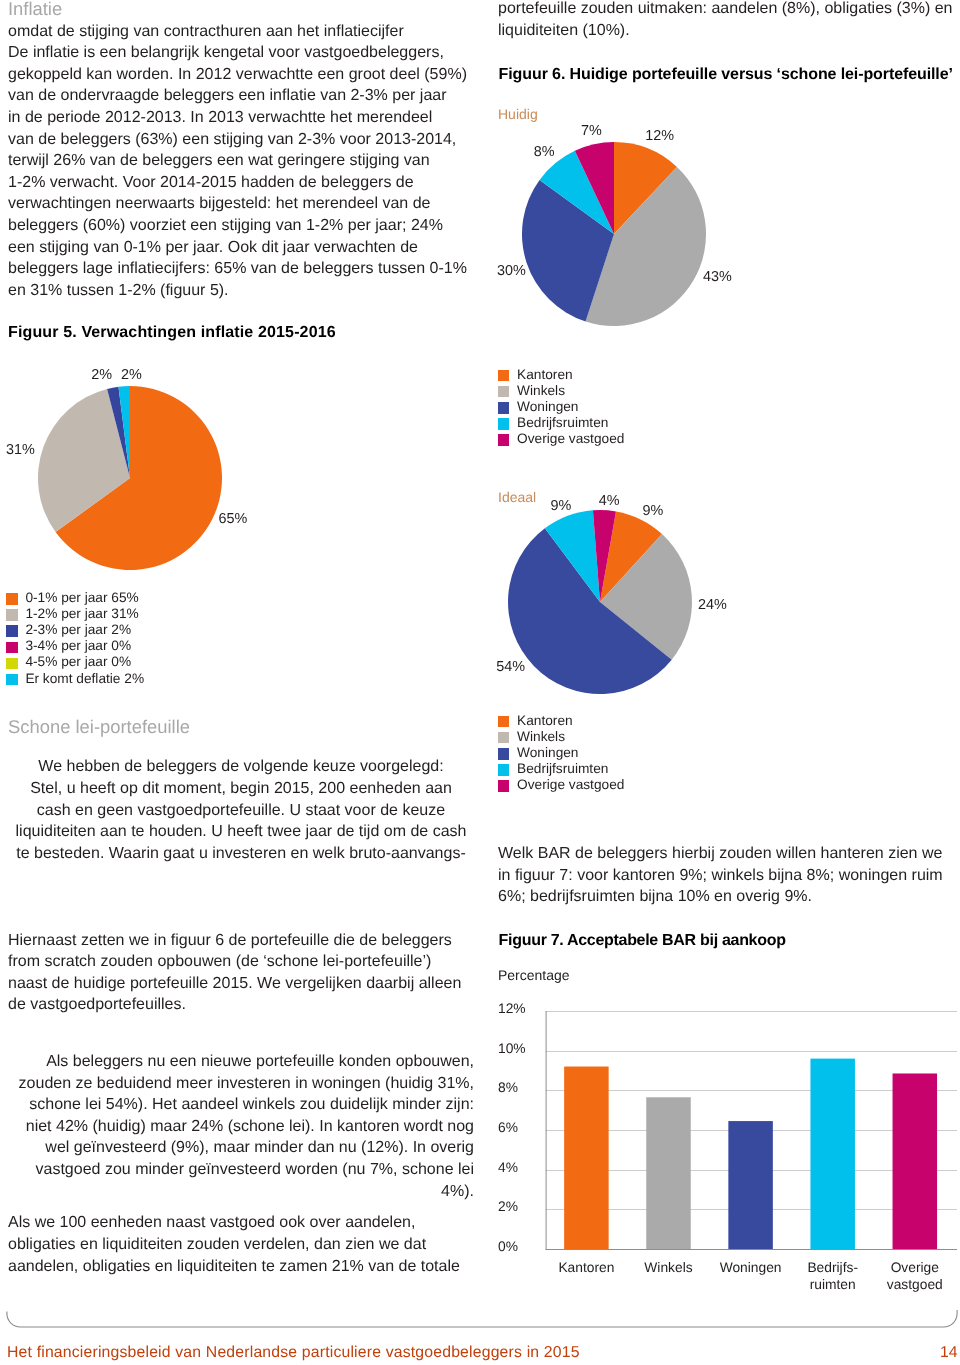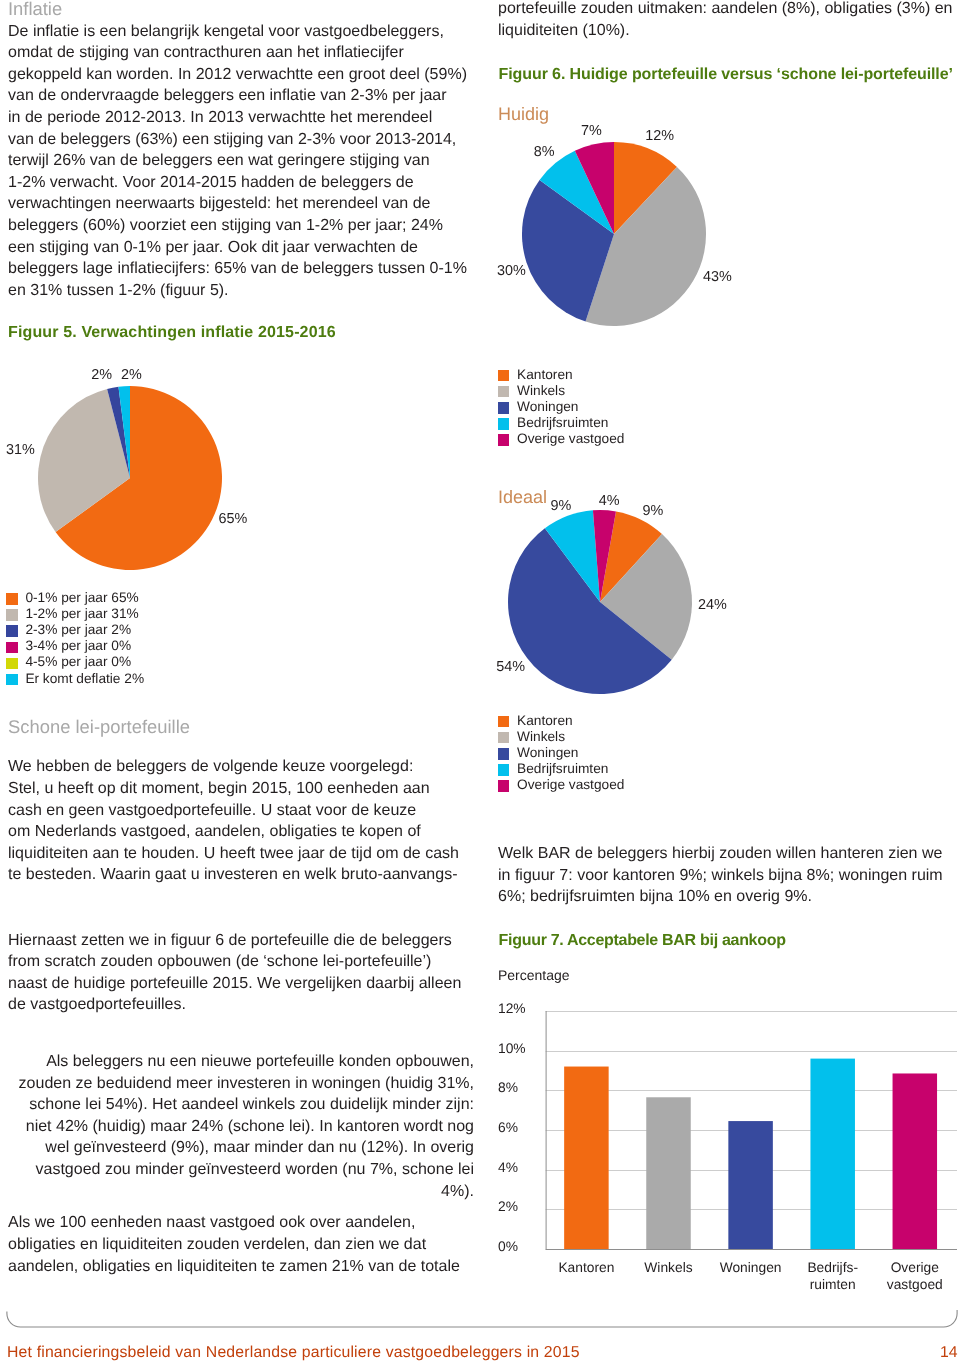--- a/index.html
+++ b/index.html
@@ -6,39 +6,39 @@
   body{width:960px;height:1365px;background:#ffffff;
        font-family:"Liberation Sans",sans-serif;color:#231f20;
        position:relative;overflow:hidden;
        -webkit-font-smoothing:antialiased;text-rendering:geometricPrecision;}
   .page{position:absolute;left:0;top:0;width:960px;height:1365px;transform:translateZ(0);}
   .abs{position:absolute;}
   .col-l{left:8px;width:466px;}
   .col-r{left:498px;width:462px;}
   .body-txt{font-size:16px;line-height:21.6px;color:#231f20;white-space:nowrap;}
   .sec{font-size:18.4px;line-height:21.6px;font-weight:normal;color:#a8a8a8;margin:0;white-space:nowrap;}
-  .fig-title{font-size:16px;line-height:21px;font-weight:bold;color:#4d7c0f;white-space:nowrap;}
-  .sub-label{font-size:18px;line-height:18px;color:#cb8b57;white-space:nowrap;}
+  .fig-title{font-size:16px;line-height:21px;font-weight:bold;color:#000000;white-space:nowrap;}
+  .sub-label{font-size:14px;line-height:18px;color:#cb8b57;white-space:nowrap;}
   .axis-title{font-size:14px;line-height:18px;color:#231f20;white-space:nowrap;}
   .legend{font-size:13.7px;color:#231f20;}
   .legend-row{display:flex;align-items:flex-start;height:16.1px;white-space:nowrap;}
   .legend-row .sw{width:11.9px;height:11.5px;margin-right:7.7px;flex:0 0 auto;}
   .legend-row .lb{line-height:14px;position:relative;top:-2.2px;}
   .footer-txt{font-size:15.8px;line-height:20px;color:#c2410c;white-space:nowrap;}
   .ln{height:21.6px;}
 </style>
 </head>
 <body>
 
 <div class="page">
 
   <h3 class="abs col-l sec" style="top:-1.6px;">Inflatie</h3>
   <div class="abs col-l body-txt" style="top:20.7px;">
+      <div class="ln">omdat de stijging van contracthuren aan het inflatiecijfer</div>
       <div class="ln">De inflatie is een belangrijk kengetal voor vastgoedbeleggers,</div>
-      <div class="ln">omdat de stijging van contracthuren aan het inflatiecijfer</div>
       <div class="ln">gekoppeld kan worden. In 2012 verwachtte een groot deel (59%)</div>
       <div class="ln">van de ondervraagde beleggers een inflatie van 2-3% per jaar</div>
       <div class="ln">in de periode 2012-2013. In 2013 verwachtte het merendeel</div>
       <div class="ln">van de beleggers (63%) een stijging van 2-3% voor 2013-2014,</div>
       <div class="ln">terwijl 26% van de beleggers een wat geringere stijging van</div>
       <div class="ln">1-2% verwacht. Voor 2014-2015 hadden de beleggers de</div>
       <div class="ln">verwachtingen neerwaarts bijgesteld: het merendeel van de</div>
       <div class="ln">beleggers (60%) voorziet een stijging van 1-2% per jaar; 24%</div>
       <div class="ln">een stijging van 0-1% per jaar. Ook dit jaar verwachten de</div>
       <div class="ln">beleggers lage inflatiecijfers: 65% van de beleggers tussen 0-1%</div>
@@ -86,25 +86,24 @@
           <span class="lb">4-5% per jaar 0%</span>
         </div>
         <div class="legend-row">
           <span class="sw" style="background: rgb(2, 192, 236);"></span>
           <span class="lb">Er komt deflatie 2%</span>
         </div>
       </div>
   </div>
 
   <h3 class="abs col-l sec" style="top:716px;">Schone lei-portefeuille</h3>
-  <div class="abs col-l body-txt" style="top:756.4px;">
+  <div class="abs col-l body-txt" style="top:756.4px;text-align:center;">
       <div class="ln">We hebben de beleggers de volgende keuze voorgelegd:</div>
-      <div class="ln">Stel, u heeft op dit moment, begin 2015, 100 eenheden aan</div>
+      <div class="ln">Stel, u heeft op dit moment, begin 2015, 200 eenheden aan</div>
       <div class="ln">cash en geen vastgoedportefeuille. U staat voor de keuze</div>
-      <div class="ln">om Nederlands vastgoed, aandelen, obligaties te kopen of</div>
       <div class="ln">liquiditeiten aan te houden. U heeft twee jaar de tijd om de cash</div>
       <div class="ln">te besteden. Waarin gaat u investeren en welk bruto-aanvangs-</div>
     </div>
   <div class="abs col-l body-txt" style="top:929.7px;">
       <div class="ln">Hiernaast zetten we in figuur 6 de portefeuille die de beleggers</div>
       <div class="ln">from scratch zouden opbouwen (de ‘schone lei-portefeuille’)</div>
       <div class="ln">naast de huidige portefeuille 2015. We vergelijken daarbij alleen</div>
       <div class="ln">de vastgoedportefeuilles.</div>
     </div>
   <div class="abs col-l body-txt" style="top:1051px;text-align:right;">

